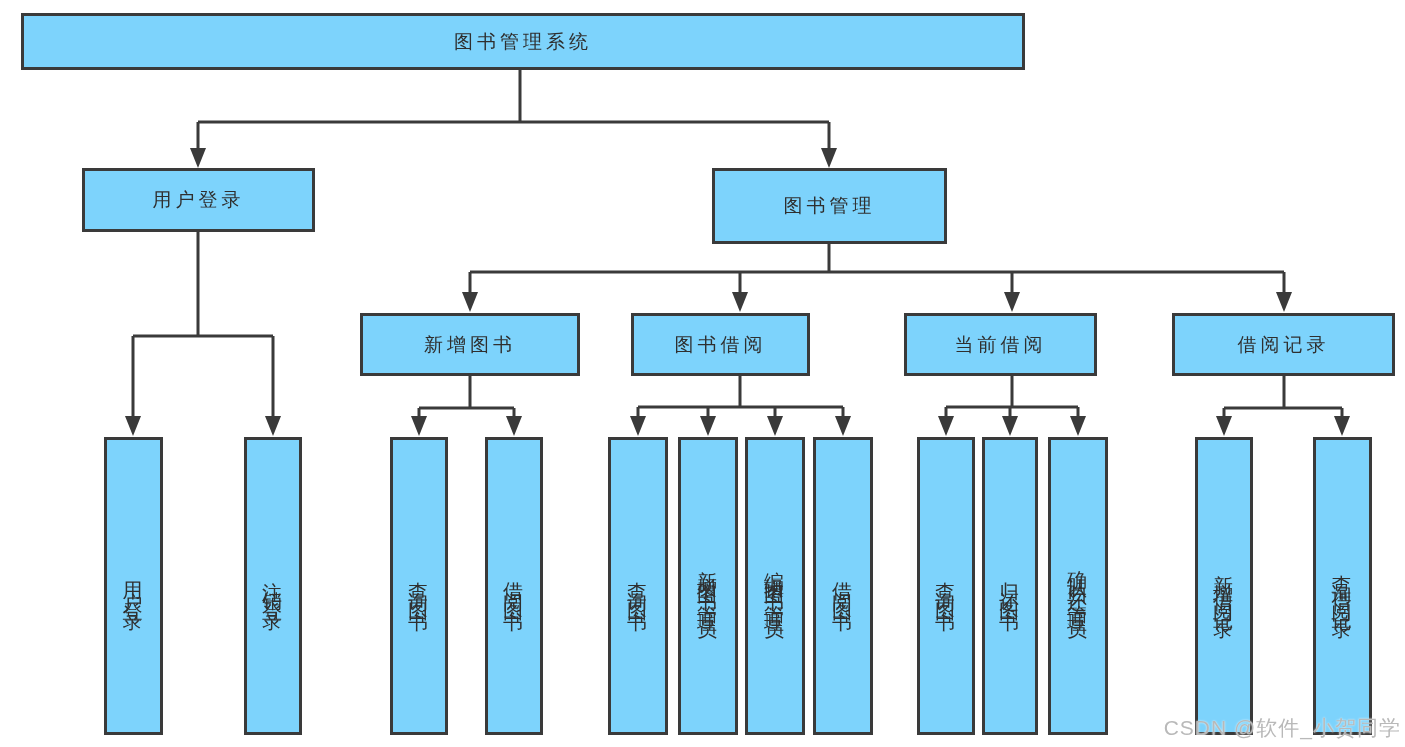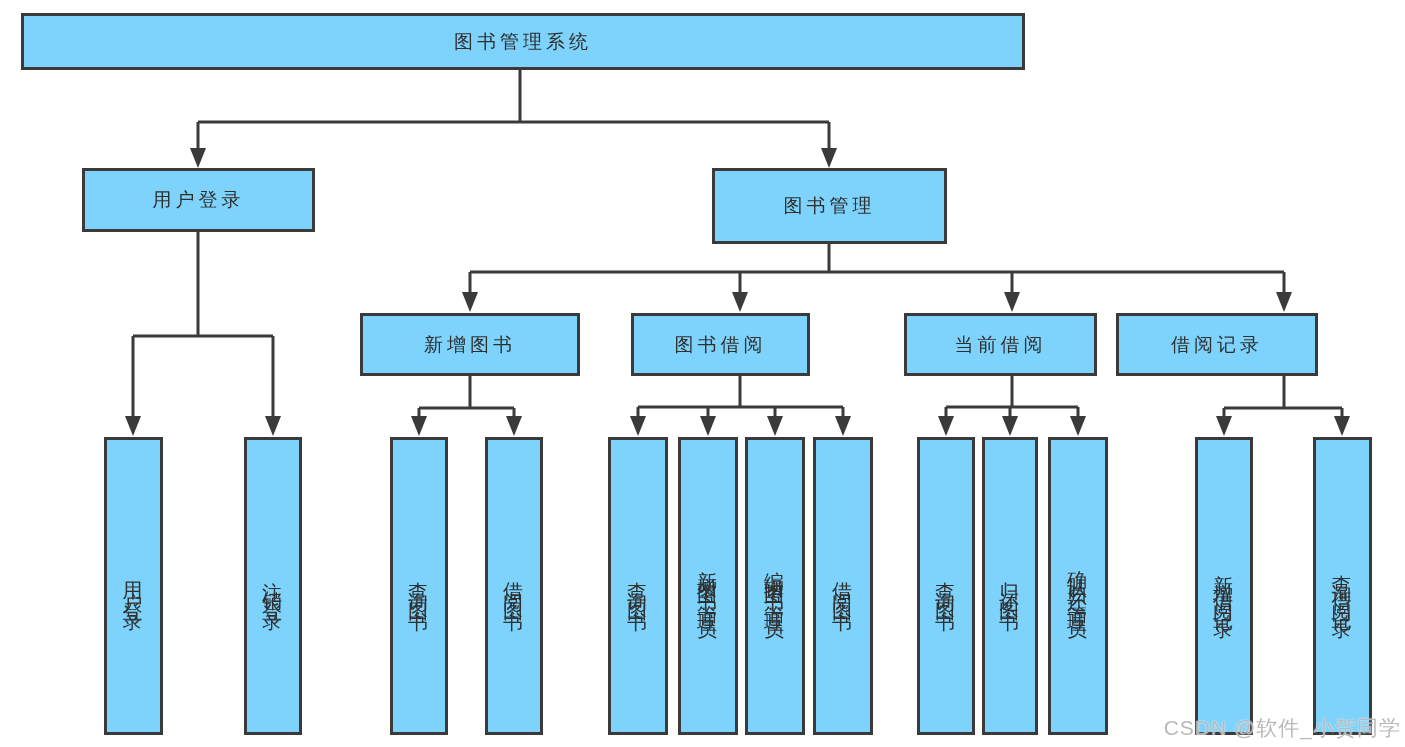--- a/index.html
+++ b/index.html
@@ -96,21 +96,21 @@
   </svg>
 
   <div class="node" style="left:21px;top:13px;width:1004px;height:57px">图书管理系统</div>
 
   <div class="node" style="left:82px;top:168px;width:233px;height:64px">用户登录</div>
   <div class="node" style="left:712px;top:168px;width:235px;height:76px">图书管理</div>
 
   <div class="node" style="left:360px;top:313px;width:220px;height:63px">新增图书</div>
   <div class="node" style="left:631px;top:313px;width:179px;height:63px">图书借阅</div>
   <div class="node" style="left:904px;top:313px;width:193px;height:63px">当前借阅</div>
-  <div class="node" style="left:1116px;top:313px;width:202px;height:63px">借阅记录</div>
+  <div class="node" style="left:1172px;top:313px;width:223px;height:63px">借阅记录</div>
 
   <div class="node tall" style="left:104px;width:59px">用户登录</div>
   <div class="node tall" style="left:244px;width:58px">注销登录</div>
 
   <div class="node tall" style="left:390px;width:58px">查询图书</div>
   <div class="node tall" style="left:485px;width:58px">借阅图书</div>
 
   <div class="node tall" style="left:608px;width:60px">查询图书</div>
   <div class="node tall" style="left:678px;width:60px;letter-spacing:7px">新增图书（管理员）</div>
   <div class="node tall" style="left:745px;width:60px;letter-spacing:7px">编辑图书（管理员）</div>

